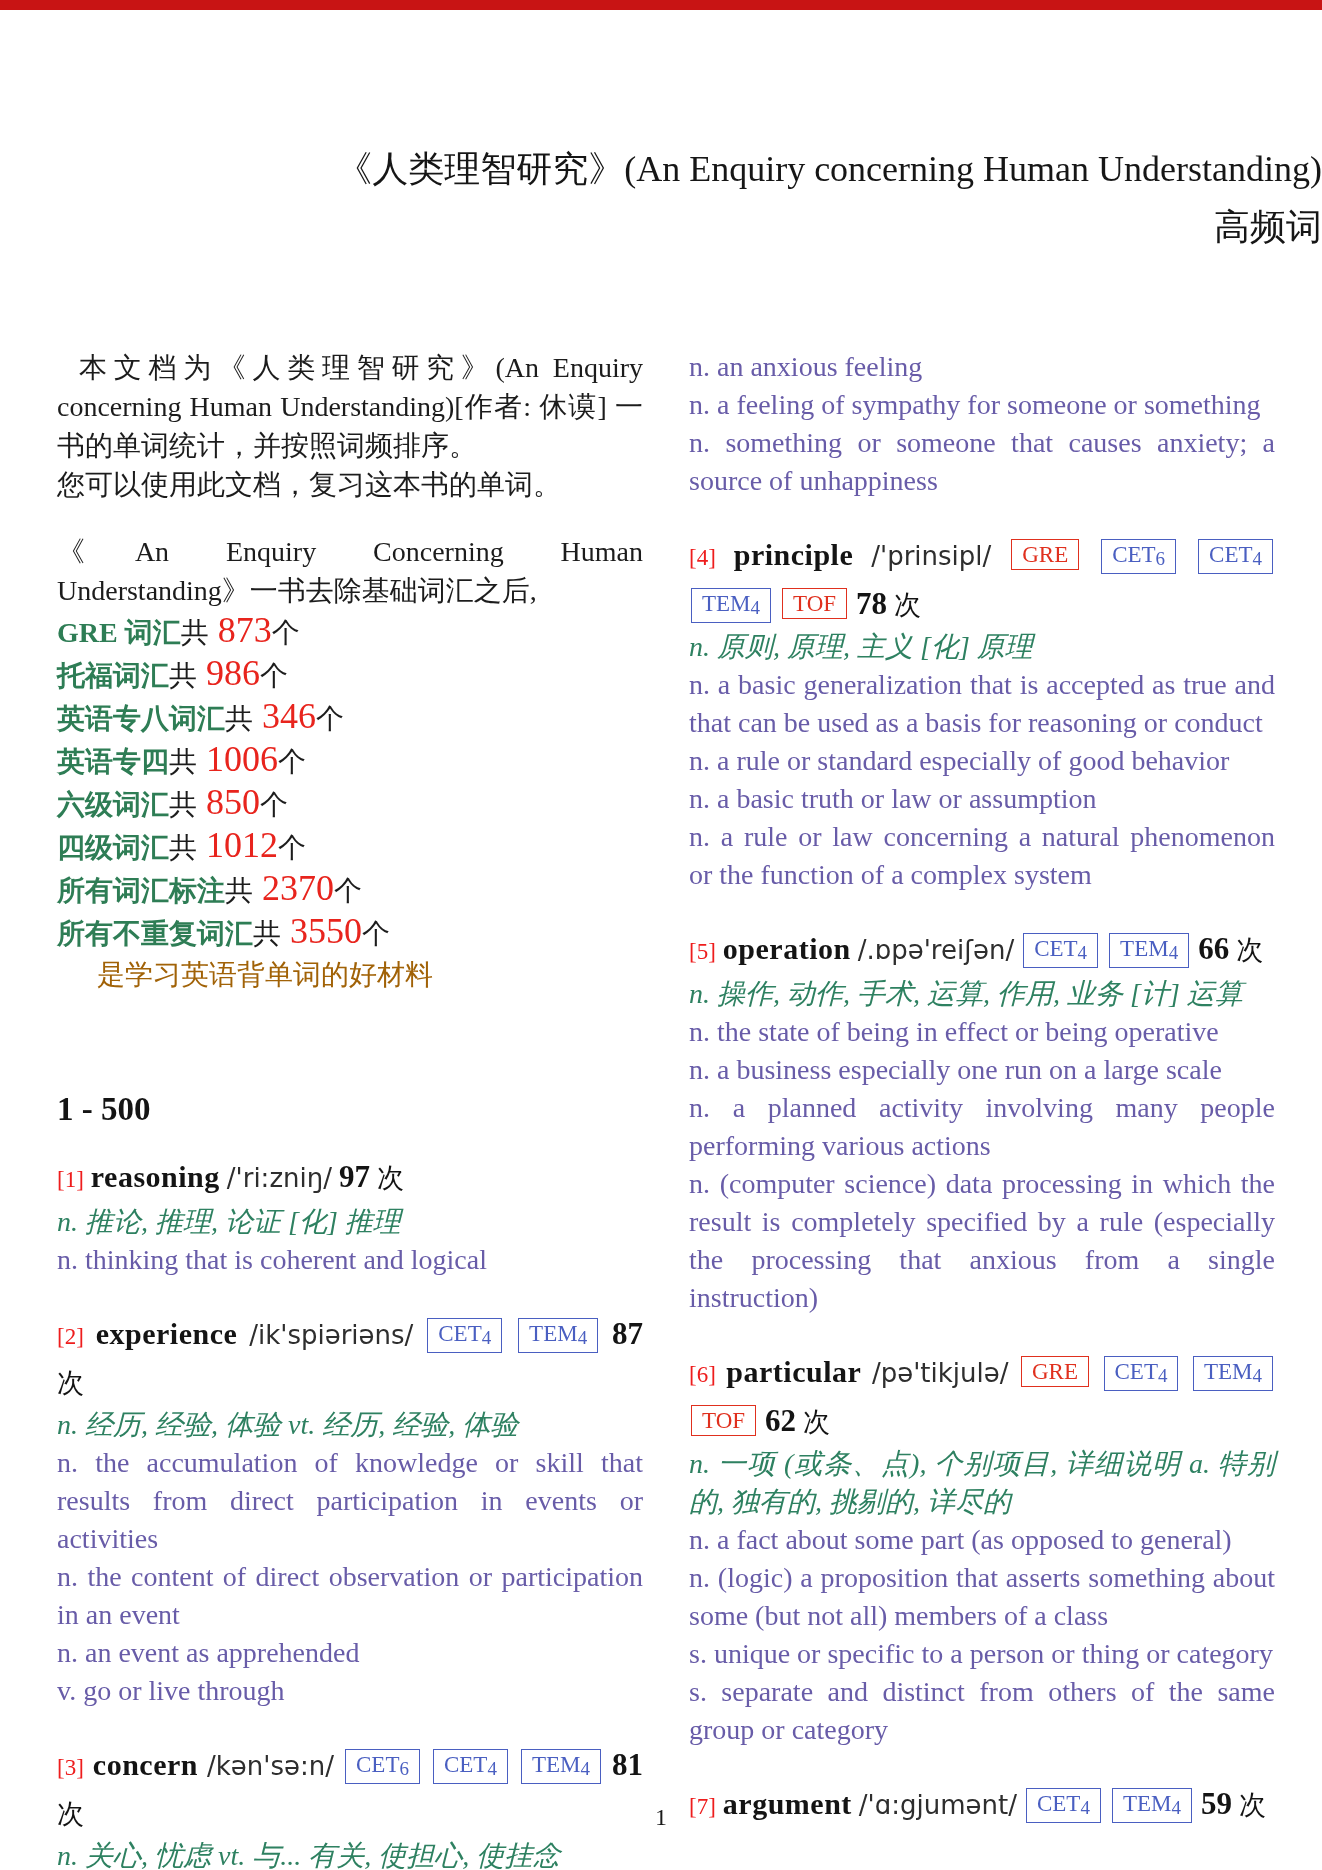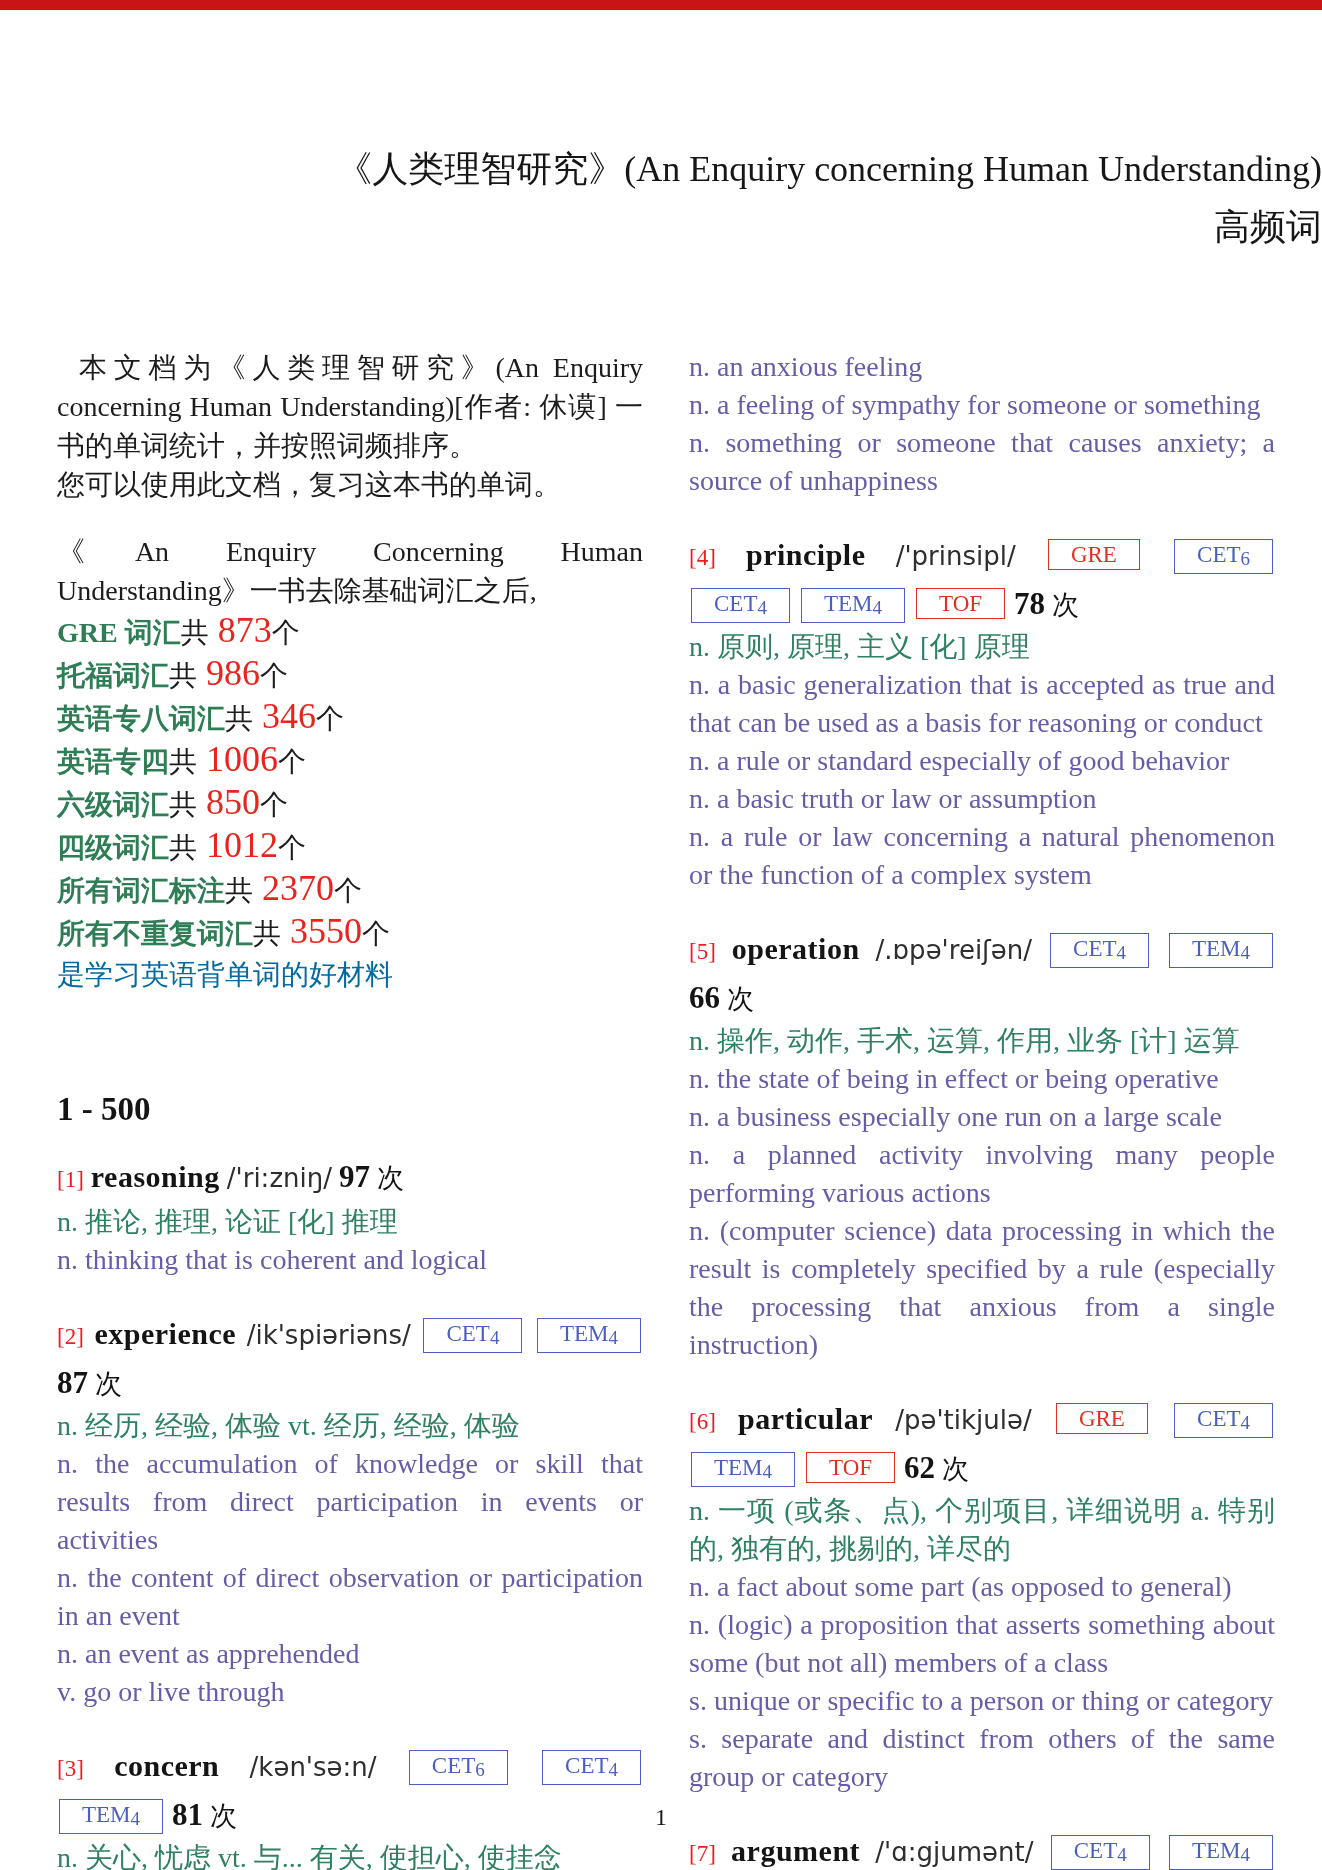--- a/index.html
+++ b/index.html
@@ -20,41 +20,41 @@
   p{margin:0;}
   
   .intro p{font-size:28px;line-height:39px;text-align:justify;color:#1c1c1c;}
   .intro .p1{text-indent:22px;}
   
   .stats{margin-top:28px;}
   .stats-lead{font-size:28px;line-height:39px;text-align:justify;color:#1c1c1c;}
   .stat{font-size:28px;line-height:41px;color:#1c1c1c;white-space:nowrap;}
   .stat-label{color:#2e7d55;font-weight:bold;text-align:right;}
   .stat-value{color:#e8241d;font-size:36px;margin-left:9px;}
-  .stats-footer{font-size:28px;line-height:41px;color:#0369a1;}
+  .stats-footer{font-size:28px;line-height:41px;color:#a16207;margin-left:40px;}
   
   .section-header{margin-top:96px;text-align:left;font-size:33px;font-weight:bold;color:#141414;}
   
   .entry{margin-top:32px;}
   .entry.first{margin-top:26px;}
   .ehead{font-size:28px;line-height:46px;text-align:justify;color:#1a1a1a;}
   .idx{color:#ee1d1d;font-size:23px;}
   .word{font-weight:bold;font-size:30px;letter-spacing:0.5px;color:#141414;}
   .phon{font-family:"DejaVu Sans","Liberation Sans",sans-serif;font-size:26px;color:#2e2e2e;}
   .count{font-weight:bold;font-size:31px;color:#141414;}
   .unit{font-size:27px;color:#141414;}
   .tag{
     display:inline-block;border:1.5px solid #4a5fc1;color:#4a5fc1;background:#fff;
-    padding:0 22px;font-size:23px;line-height:29px;vertical-align:3px;margin:0 2px;
+    padding:0 10px;font-size:23px;line-height:29px;vertical-align:3px;margin:0 2px;
   }
   .tag[data-color="red"]{border-color:#e0301e;color:#e0301e;}
   .tagnum{font-size:19px;vertical-align:-3px;}
   
   .def{font-size:28px;line-height:38px;text-align:justify;}
-  .def[data-lang="zh"]{color:#2e8161;}
+  .def[data-lang="zh"]{color:#2e8161;font-style:italic;}
   .def[data-lang="en"]{color:#685ca8;}
   .page-num{position:absolute;left:0;width:1322px;top:1804px;text-align:center;font-size:24px;color:#1a1a1a;}
 </style>
 </head>
 <body>
 
 <div class="top-bar"></div>
 
 <div class="title-wrap">
   <div class="title-line">《人类理智研究》(An Enquiry concerning Human Understanding)</div>

